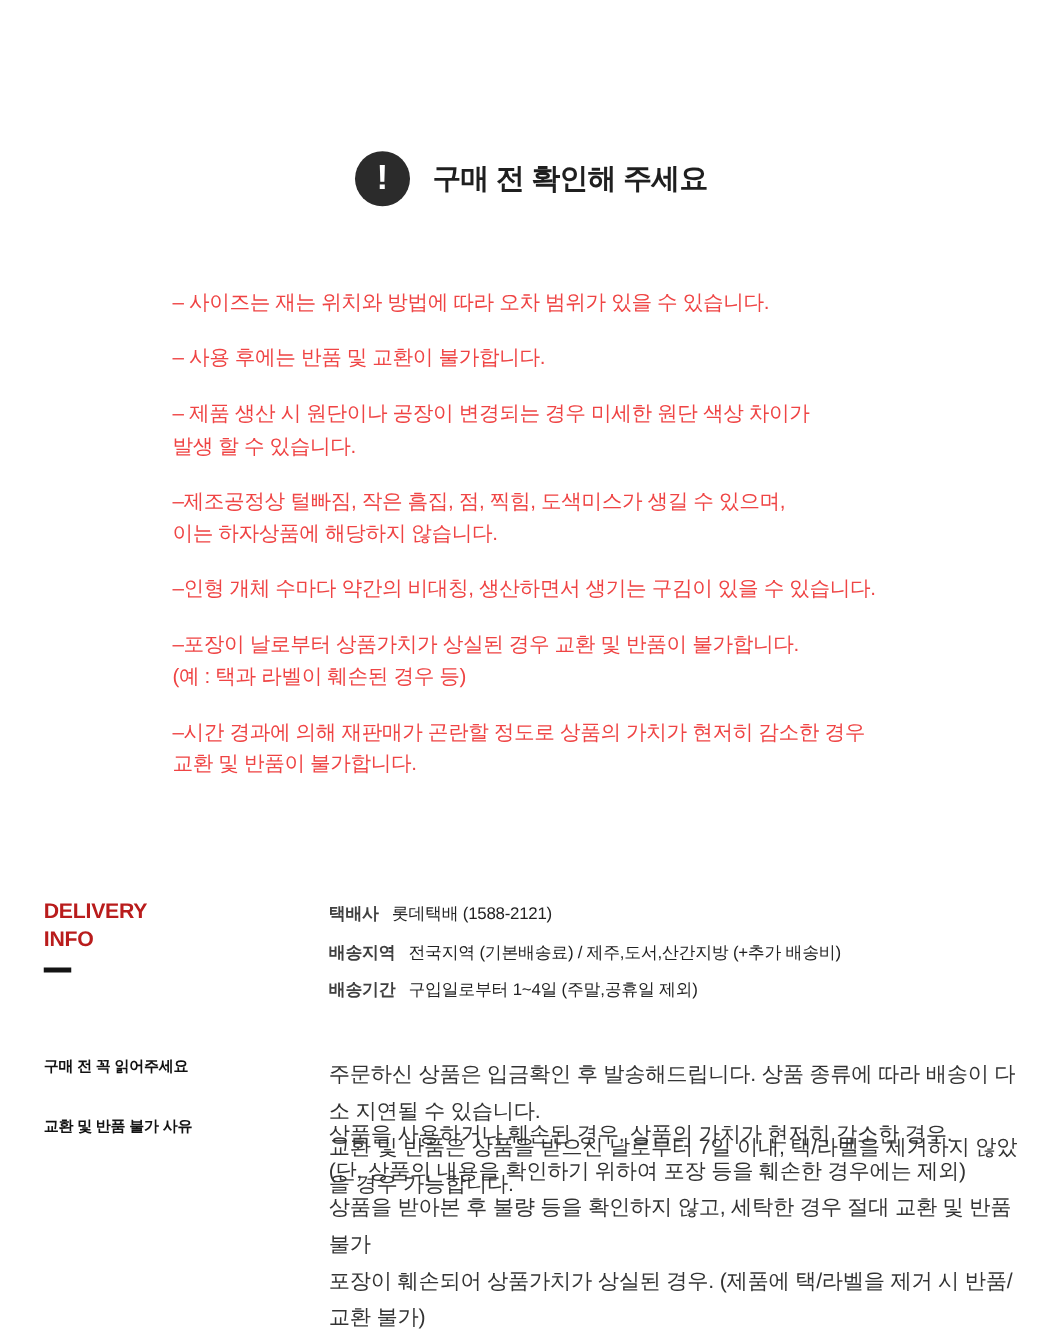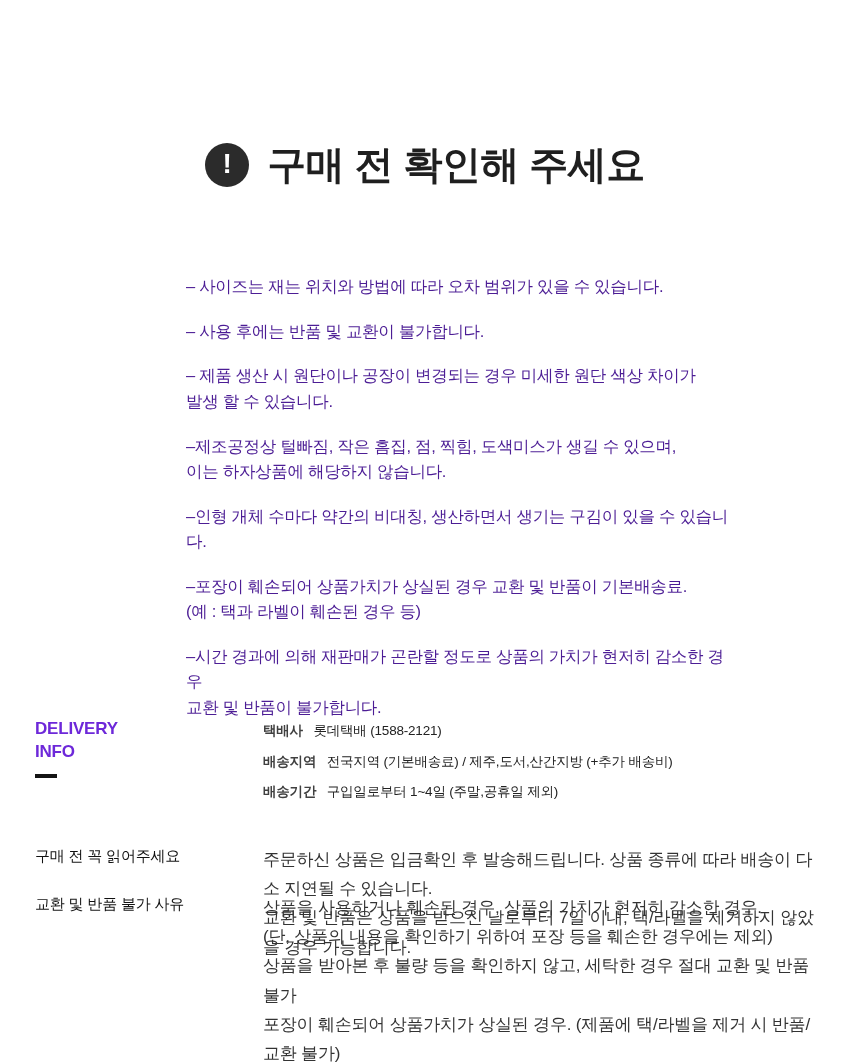--- a/index.html
+++ b/index.html
@@ -36,56 +36,55 @@
     display: flex;
     align-items: center;
     justify-content: center;
     font-size: 28px;
     font-weight: 700;
     line-height: 1;
     padding-bottom: 2px;
     box-sizing: border-box;
   }
   .notice-title {
-    font-size: 39px;
+    font-size: 23px;
     font-weight: 700;
     letter-spacing: -0.5px;
     color: #1f1f1f;
   }
 
   .notice-list {
     margin: 56px 0 0 0;
     padding: 0;
     list-style: none;
     width: 600px;
     margin-left: 138px;
   }
   .notice-list li {
     font-size: 16.5px;
     line-height: 1.55;
-    color: #4c1d95;
+    color: #ef4444;
     margin-bottom: 19px;
     letter-spacing: -0.3px;
     white-space: pre-line;
-    margin-left: 48px;
   }
 
   
   .delivery-section {
     position: absolute;
     left: 35px;
     top: 718px;
     width: 790px;
   }
   .delivery-title {
     font-size: 17px;
     font-weight: 700;
     line-height: 1.35;
     letter-spacing: -0.2px;
-    color: #6d28d9;
+    color: #b91c1c;
     white-space: pre-line;
   }
   .delivery-underline {
     width: 22px;
     height: 4px;
     background: #141414;
     margin-top: 10px;
   }
   .delivery-rows {
     position: absolute;
@@ -112,22 +111,22 @@
   
   .policy-block {
     position: absolute;
     left: 35px;
     width: 790px;
   }
   .policy-block.read-first { top: 845px; }
   .policy-block.no-return { top: 893px; }
 
   .policy-heading {
-    font-size: 15px;
-    font-weight: 400;
+    font-size: 12px;
+    font-weight: 700;
     color: #111;
     letter-spacing: -0.2px;
     line-height: 1.4;
   }
   .policy-body {
     position: absolute;
     left: 228px;
     top: 0;
     width: 560px;
     font-size: 17px;
@@ -147,21 +146,21 @@
   </div>
 
   <ul class="notice-list">
     <li>– 사이즈는 재는 위치와 방법에 따라 오차 범위가 있을 수 있습니다.</li>
     <li>– 사용 후에는 반품 및 교환이 불가합니다.</li>
     <li>– 제품 생산 시 원단이나 공장이 변경되는 경우 미세한 원단 색상 차이가
    발생 할 수 있습니다.</li>
     <li>–제조공정상 털빠짐, 작은 흠집, 점, 찍힘, 도색미스가 생길 수 있으며,
   이는 하자상품에 해당하지 않습니다.</li>
     <li>–인형 개체 수마다 약간의 비대칭, 생산하면서 생기는 구김이 있을 수 있습니다.</li>
-    <li>–포장이 훼손되어 상품가치가 상실된 경우 교환 및 반품이 기본배송료.
+    <li>–포장이 날로부터 상품가치가 상실된 경우 교환 및 반품이 불가합니다.
   (예 : 택과 라벨이 훼손된 경우 등)</li>
     <li>–시간 경과에 의해 재판매가 곤란할 정도로 상품의 가치가 현저히 감소한 경우
   교환 및 반품이 불가합니다.</li>
   </ul>
 </section>
 
 <section class="delivery-section">
   <div>
     <div class="delivery-title">DELIVERY
 INFO</div>

